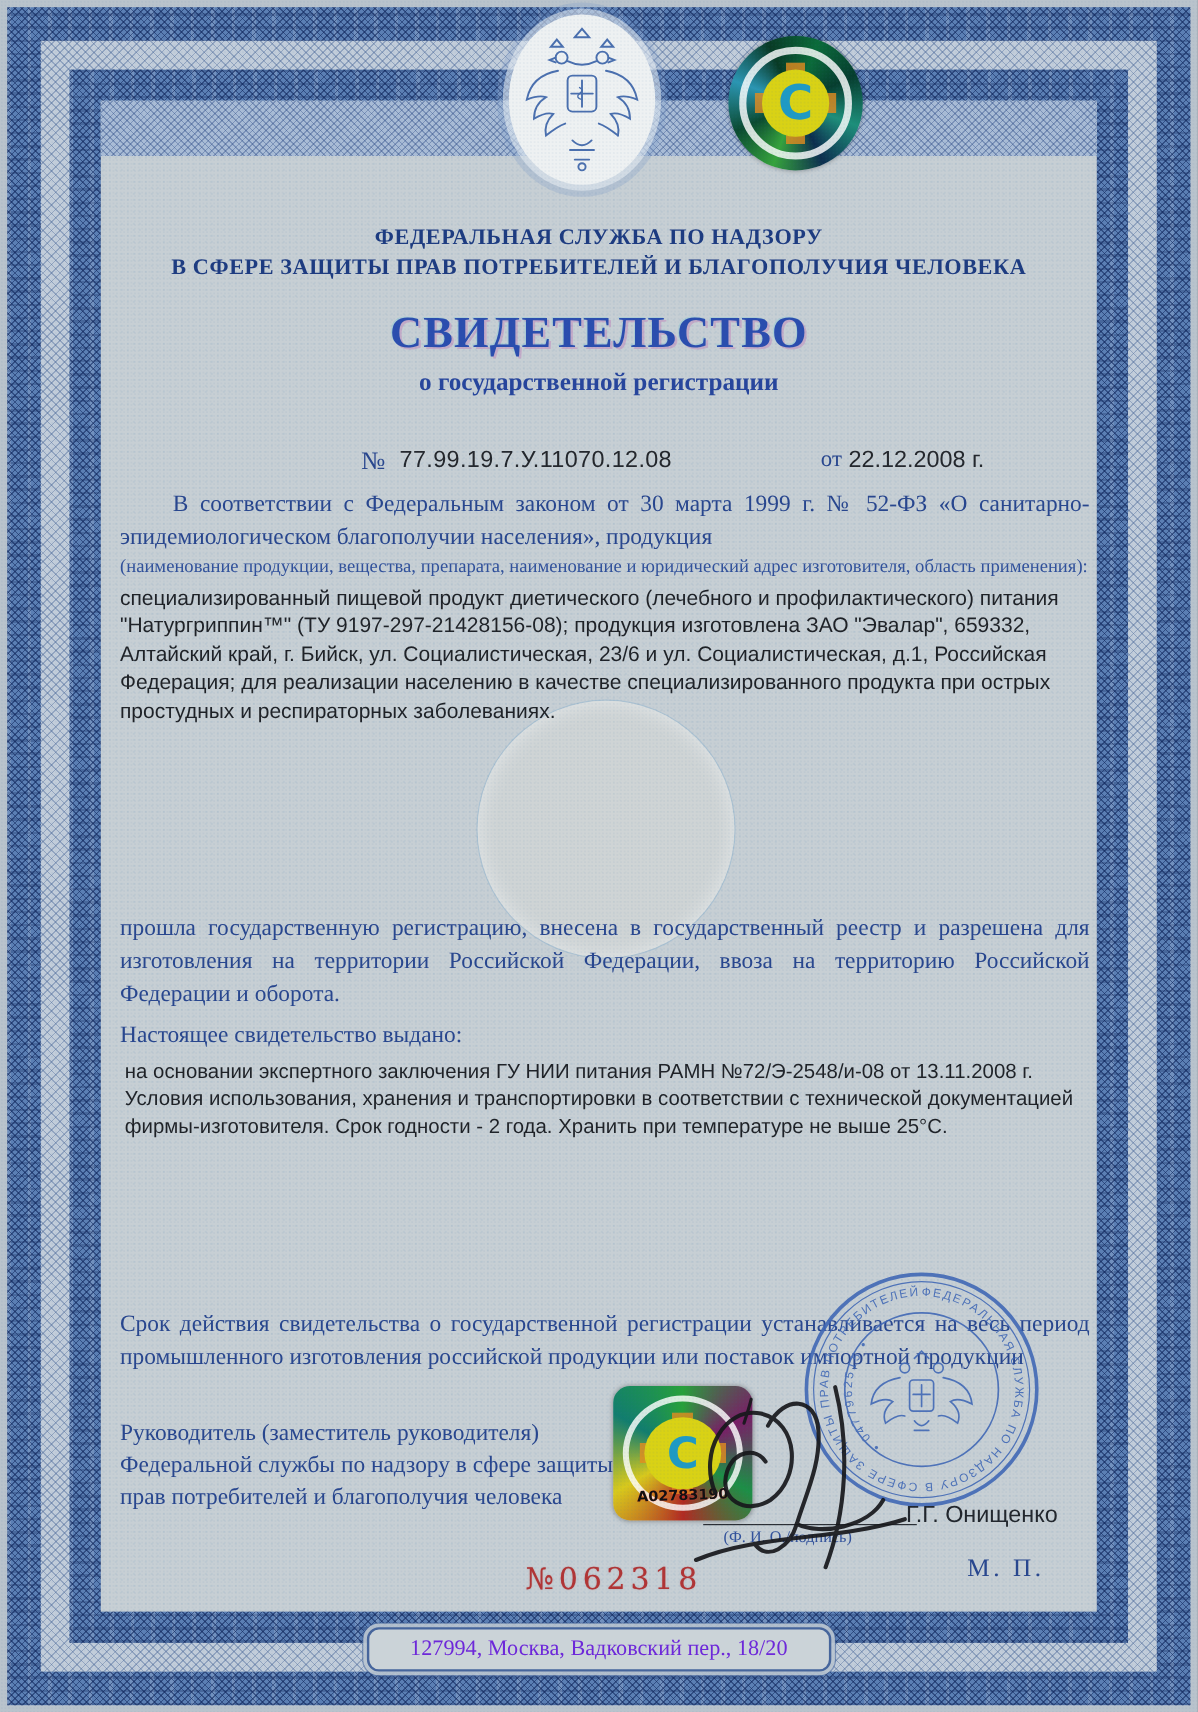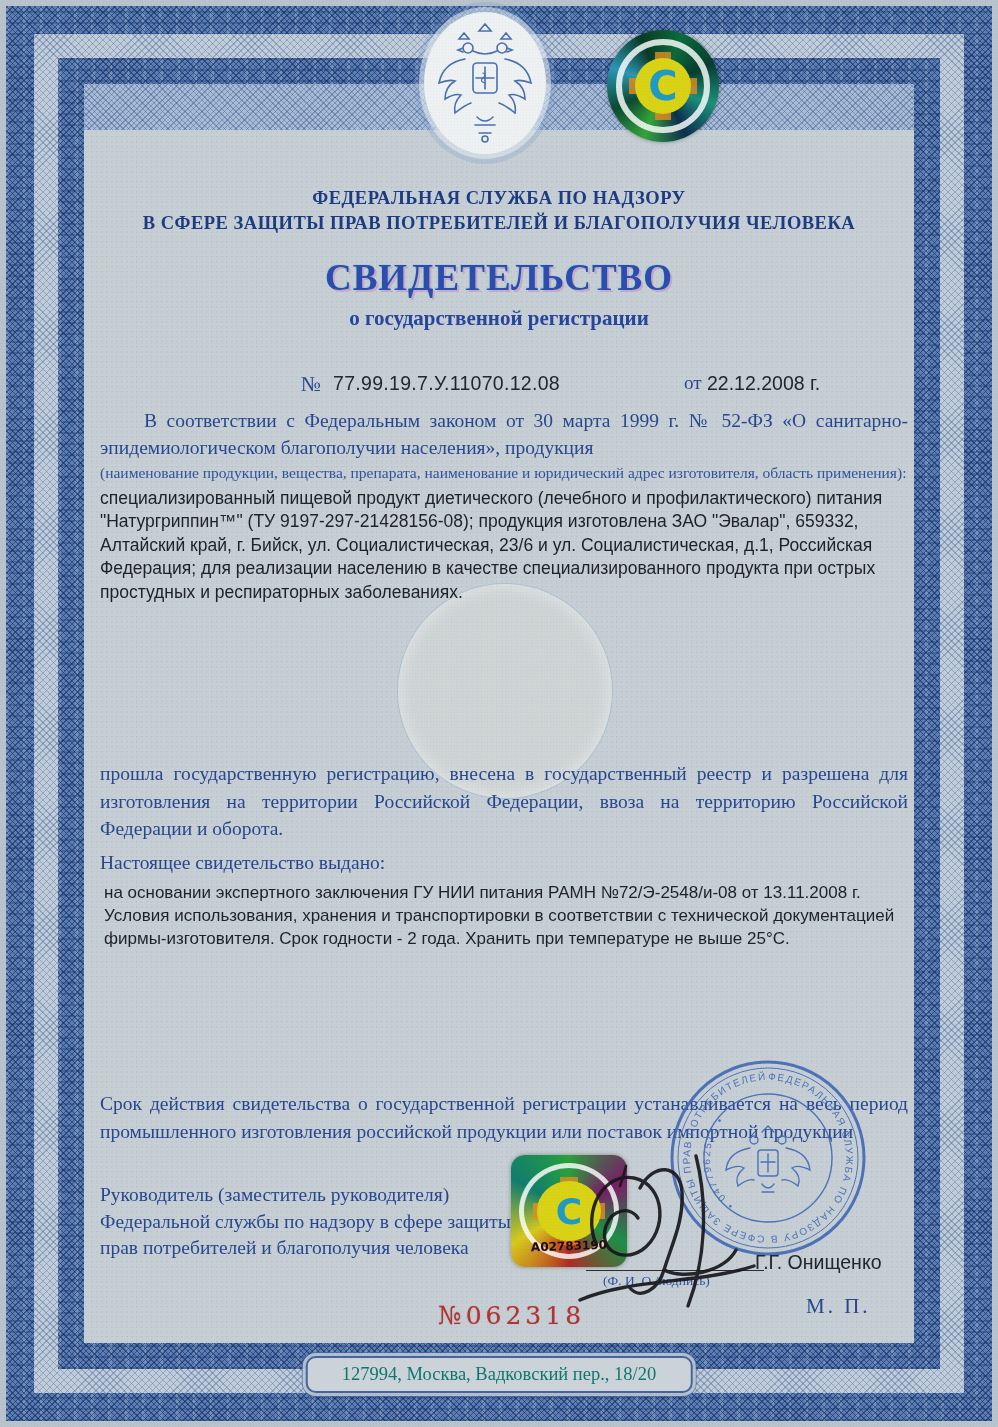--- a/index.html
+++ b/index.html
@@ -100,21 +100,21 @@
   
   .watermark-circle{position:absolute;left:398px;top:584px;width:214px;height:214px;border-radius:50%;
     background:rgba(214,216,214,.55);box-shadow:0 0 0 1px rgba(120,170,205,.35), inset 0 0 18px rgba(255,255,255,.5);}
   
   .stamp{position:absolute;left:666px;top:1056px;width:204px;height:204px;opacity:.88;}
   .signature-svg{position:absolute;left:568px;top:1148px;width:230px;height:165px;z-index:6;}
   
   .footer-plaque{position:absolute;left:50%;top:1356px;transform:translateX(-50%);
     padding:6px 34px;background:#cbd3d8;border:2px solid #46659c;border-radius:10px;
     box-shadow:0 0 0 3px rgba(203,211,216,.8), 0 0 0 4px rgba(70,101,156,.6);z-index:7;white-space:nowrap;}
-  .footer-address{font-size:18.5px;color:#0f766e;}
+  .footer-address{font-size:18.5px;color:#6d28d9;}
   .stamp-blue{stroke:#3e66b5;fill:none;}
   .stamp-text{fill:#3e66b5;font-family:"Liberation Sans","DejaVu Sans",sans-serif;}
 </style>
 </head>
 <body>
 
 <div class="page">
 
   <div class="band band-dark band1"></div>
   <div class="band band-light band2"></div>

